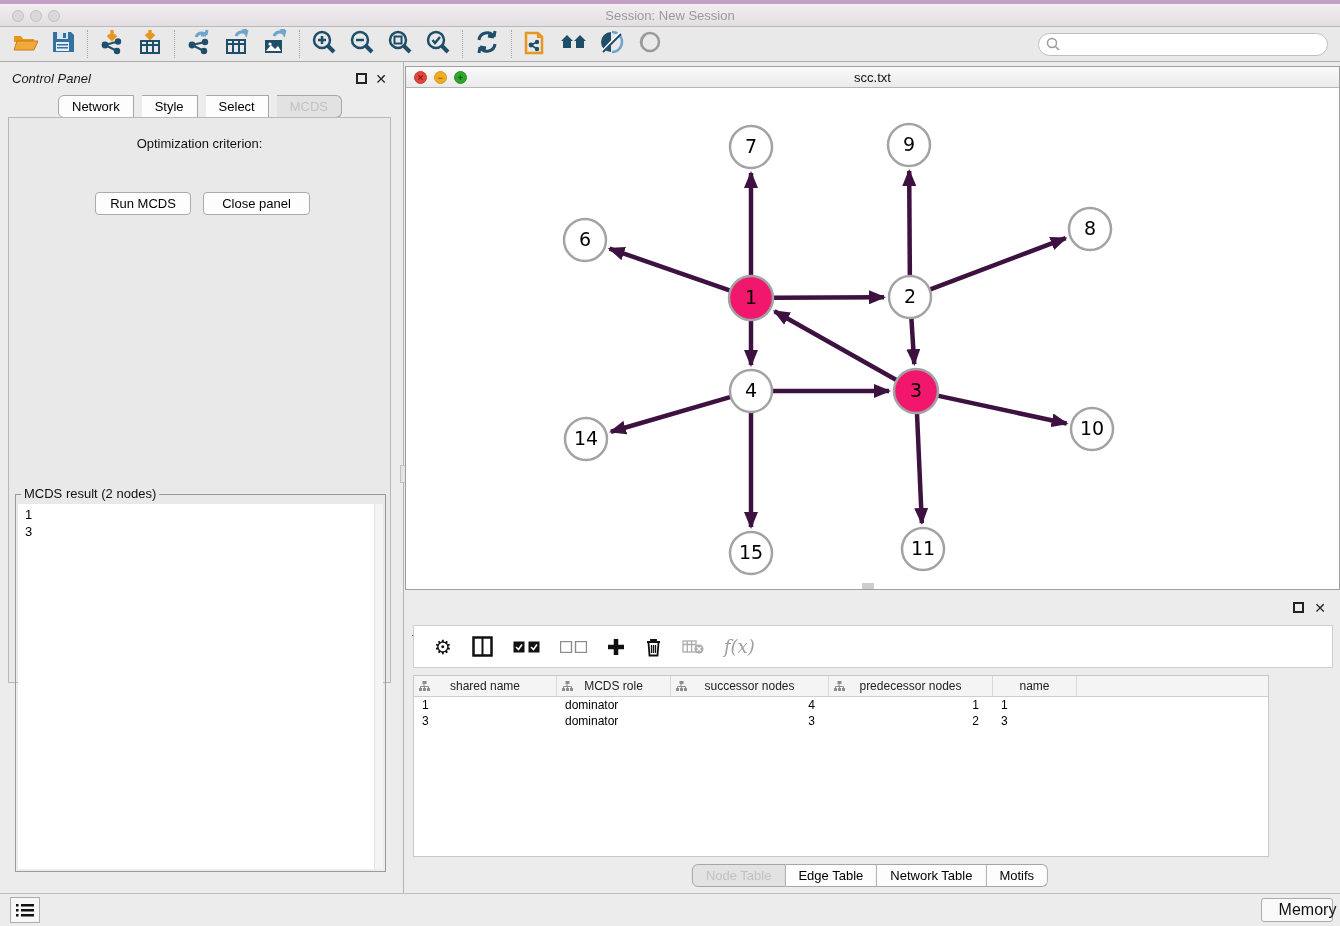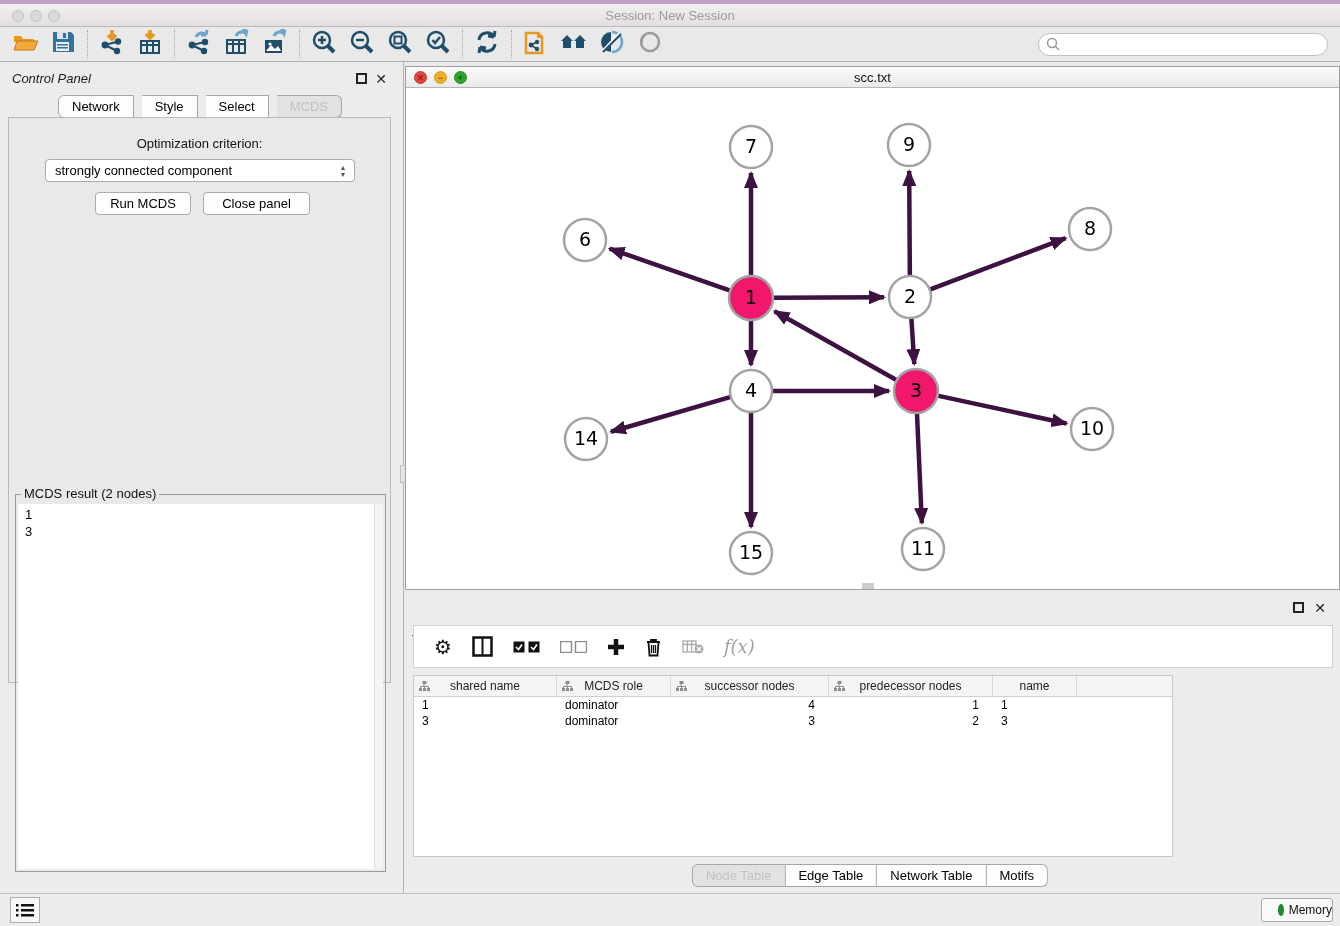--- a/index.html
+++ b/index.html
@@ -57,32 +57,32 @@
   .netcanvas { position:absolute; left:0; top:21px; width:933px; height:501px; background:#FFF; }
   .net-resize { position:absolute; left:456px; bottom:0; width:12px; height:6px; background:#CDCDCD; }
 
   
   .tp-header { position:absolute; left:12px; top:538px; font-size:13px; color:#1A1A1A;margin-top:32px; }
   .tp-toolbar { position:absolute; left:13px; top:563px; width:920px; height:43px; background:#FFF; border:1px solid #CFCFCF;
     display:flex; align-items:center; gap:20px; padding-left:20px; }
   .tp-ic { display:flex; align-items:center; justify-content:center; }
   .fx { font-family:"DejaVu Serif",serif; font-style:italic; font-size:18px; color:#9E9E9E; }
   .gear { font-size:20px; color:#111; line-height:20px; }
-  .tptable { position:absolute; left:13px; top:613px; width:760px; height:182px; background:#FFF; border:1px solid #C9C9C9; font-size:12px; }
+  .tptable { position:absolute; left:13px; top:613px; width:856px; height:182px; background:#FFF; border:1px solid #C9C9C9; font-size:12px; }
   .thead { display:flex; height:21px; background:#F4F4F4; border-bottom:1px solid #CFCFCF; }
   .th { position:relative; border-right:1px solid #D8D8D8; display:flex; align-items:center; justify-content:center; color:#222; }
   .th svg { position:absolute; left:5px; top:5px; }
   .trow { display:flex; height:16px; line-height:16px; }
   .td { overflow:hidden; white-space:nowrap; }
   .tp-tabs { position:absolute; top:802px; left:50%; transform:translateX(-50%); display:flex; }
 
   
   .statusbar { position:absolute; left:0; top:893px; width:1340px; height:33px; background:#ECECEC; border-top:1px solid #BEBEBE; }
   .sb-list { position:absolute; left:10px; top:3px; width:30px; height:26px; background:#F7F7F7; border:1px solid #ADADAD; display:flex; align-items:center; justify-content:center; }
-  .sb-mem { position:absolute; right:7px; top:4px; width:72px; height:24px; background:#F9F9F9; border:1px solid #ABABAB; border-radius:3px; display:flex; align-items:center; justify-content:center; gap:5px; font-size:12px; color:#111;padding-left:16px; }
+  .sb-mem { position:absolute; right:7px; top:4px; width:72px; height:24px; background:#F9F9F9; border:1px solid #ABABAB; border-radius:3px; display:flex; align-items:center; justify-content:center; gap:5px; font-size:16px; color:#111;padding-left:16px; }
   .memdot { width:12px; height:12px; border-radius:50%; background:#1C8C2E; }
 </style>
 </head>
 <body>
 
 <div id="app">
 
   <div class="titlebar">
     <span class="tl-dot" style="left:12px"></span>
     <span class="tl-dot" style="left:30px"></span>
@@ -234,27 +234,20 @@
     <span class="ph-float" style="right:33px; top:11px"></span>
     <span class="ph-close" style="right:13px; top:12px">✕</span>
     <div class="cp-tabs">
         <div class="tab">Network</div>
         <div class="tab">Style</div>
         <div class="tab">Select</div>
         <div class="tab sel">MCDS</div>
       </div>
     <div class="cp-content">
       <div class="opt-label">Optimization criterion:</div>
-      <div class="criterion">
-        <span>strongly connected component</span>
-        <span class="stepper">
-            <span>▲</span>
-            <span>▼</span>
-          </span>
-      </div>
       <div class="cp-btn" style="left:86px; width:96px">Run MCDS</div>
       <div class="cp-btn" style="left:194px; width:107px">Close panel</div>
       <div class="mcds-group">
         <div class="mcds-legend">MCDS result (2 nodes)</div>
         <div class="mcds-text">1
 3</div>
         <div class="mcds-scroll"></div>
       </div>
     </div>
   </div>

